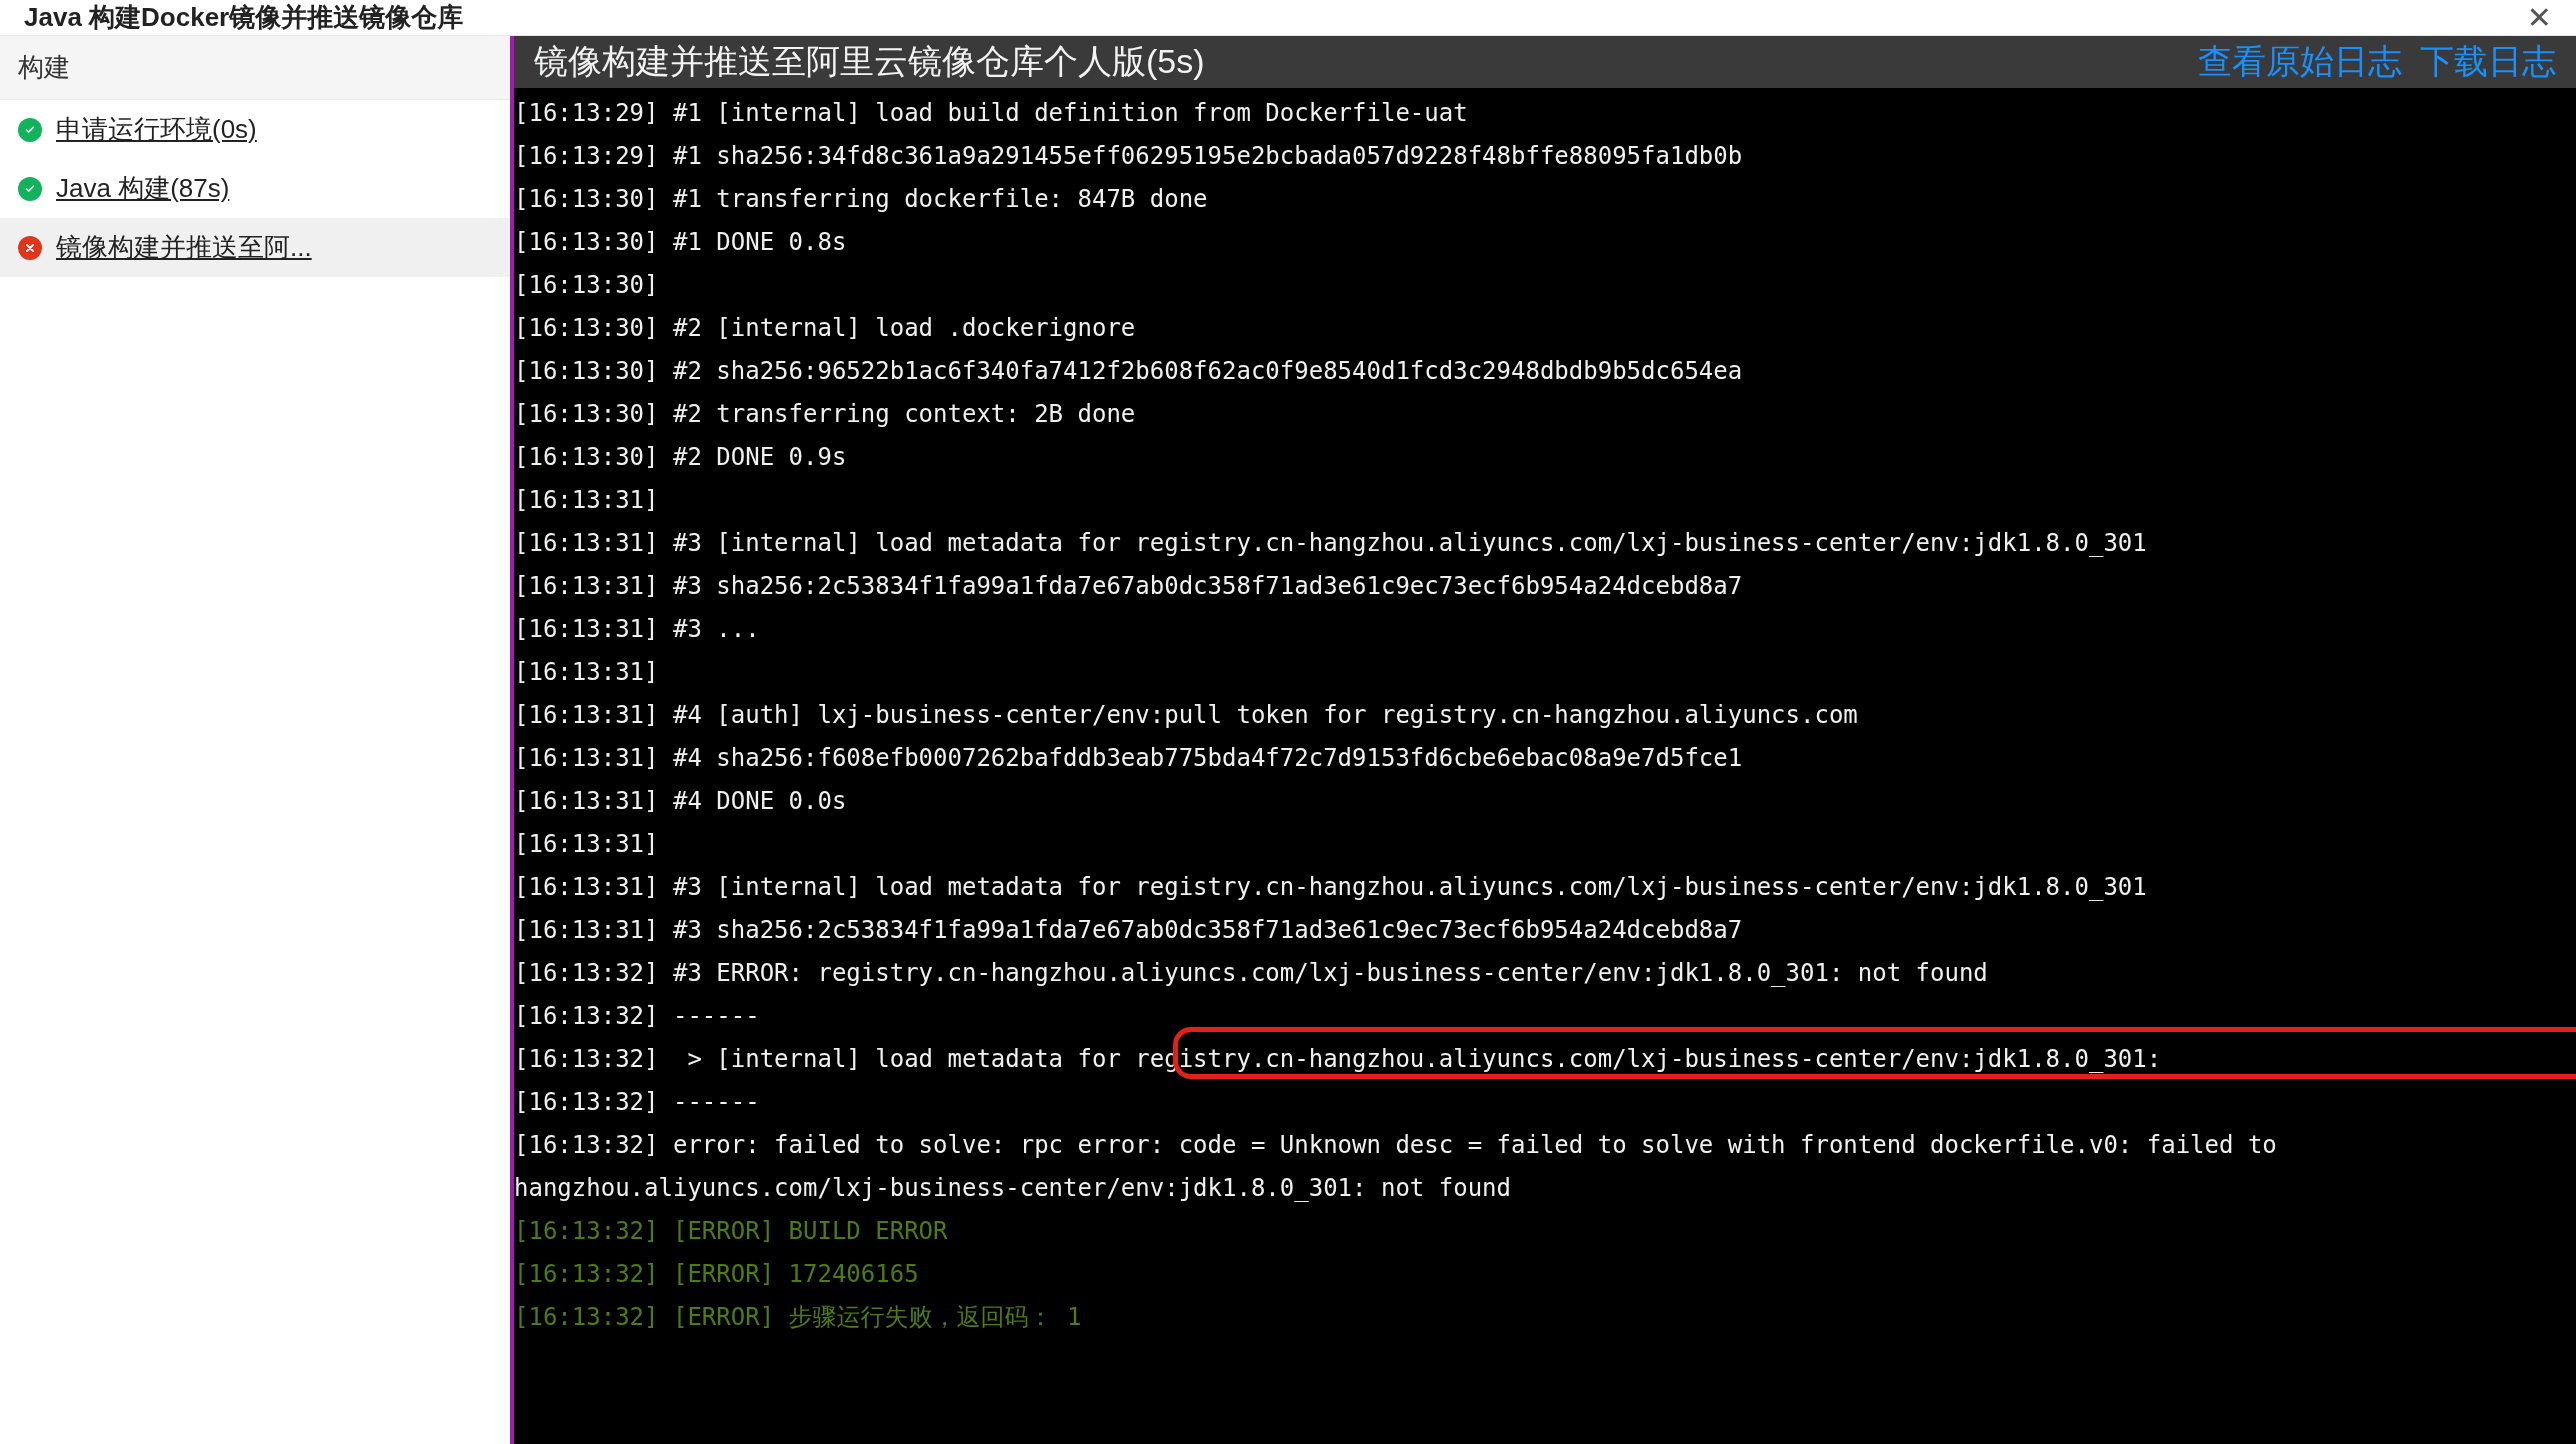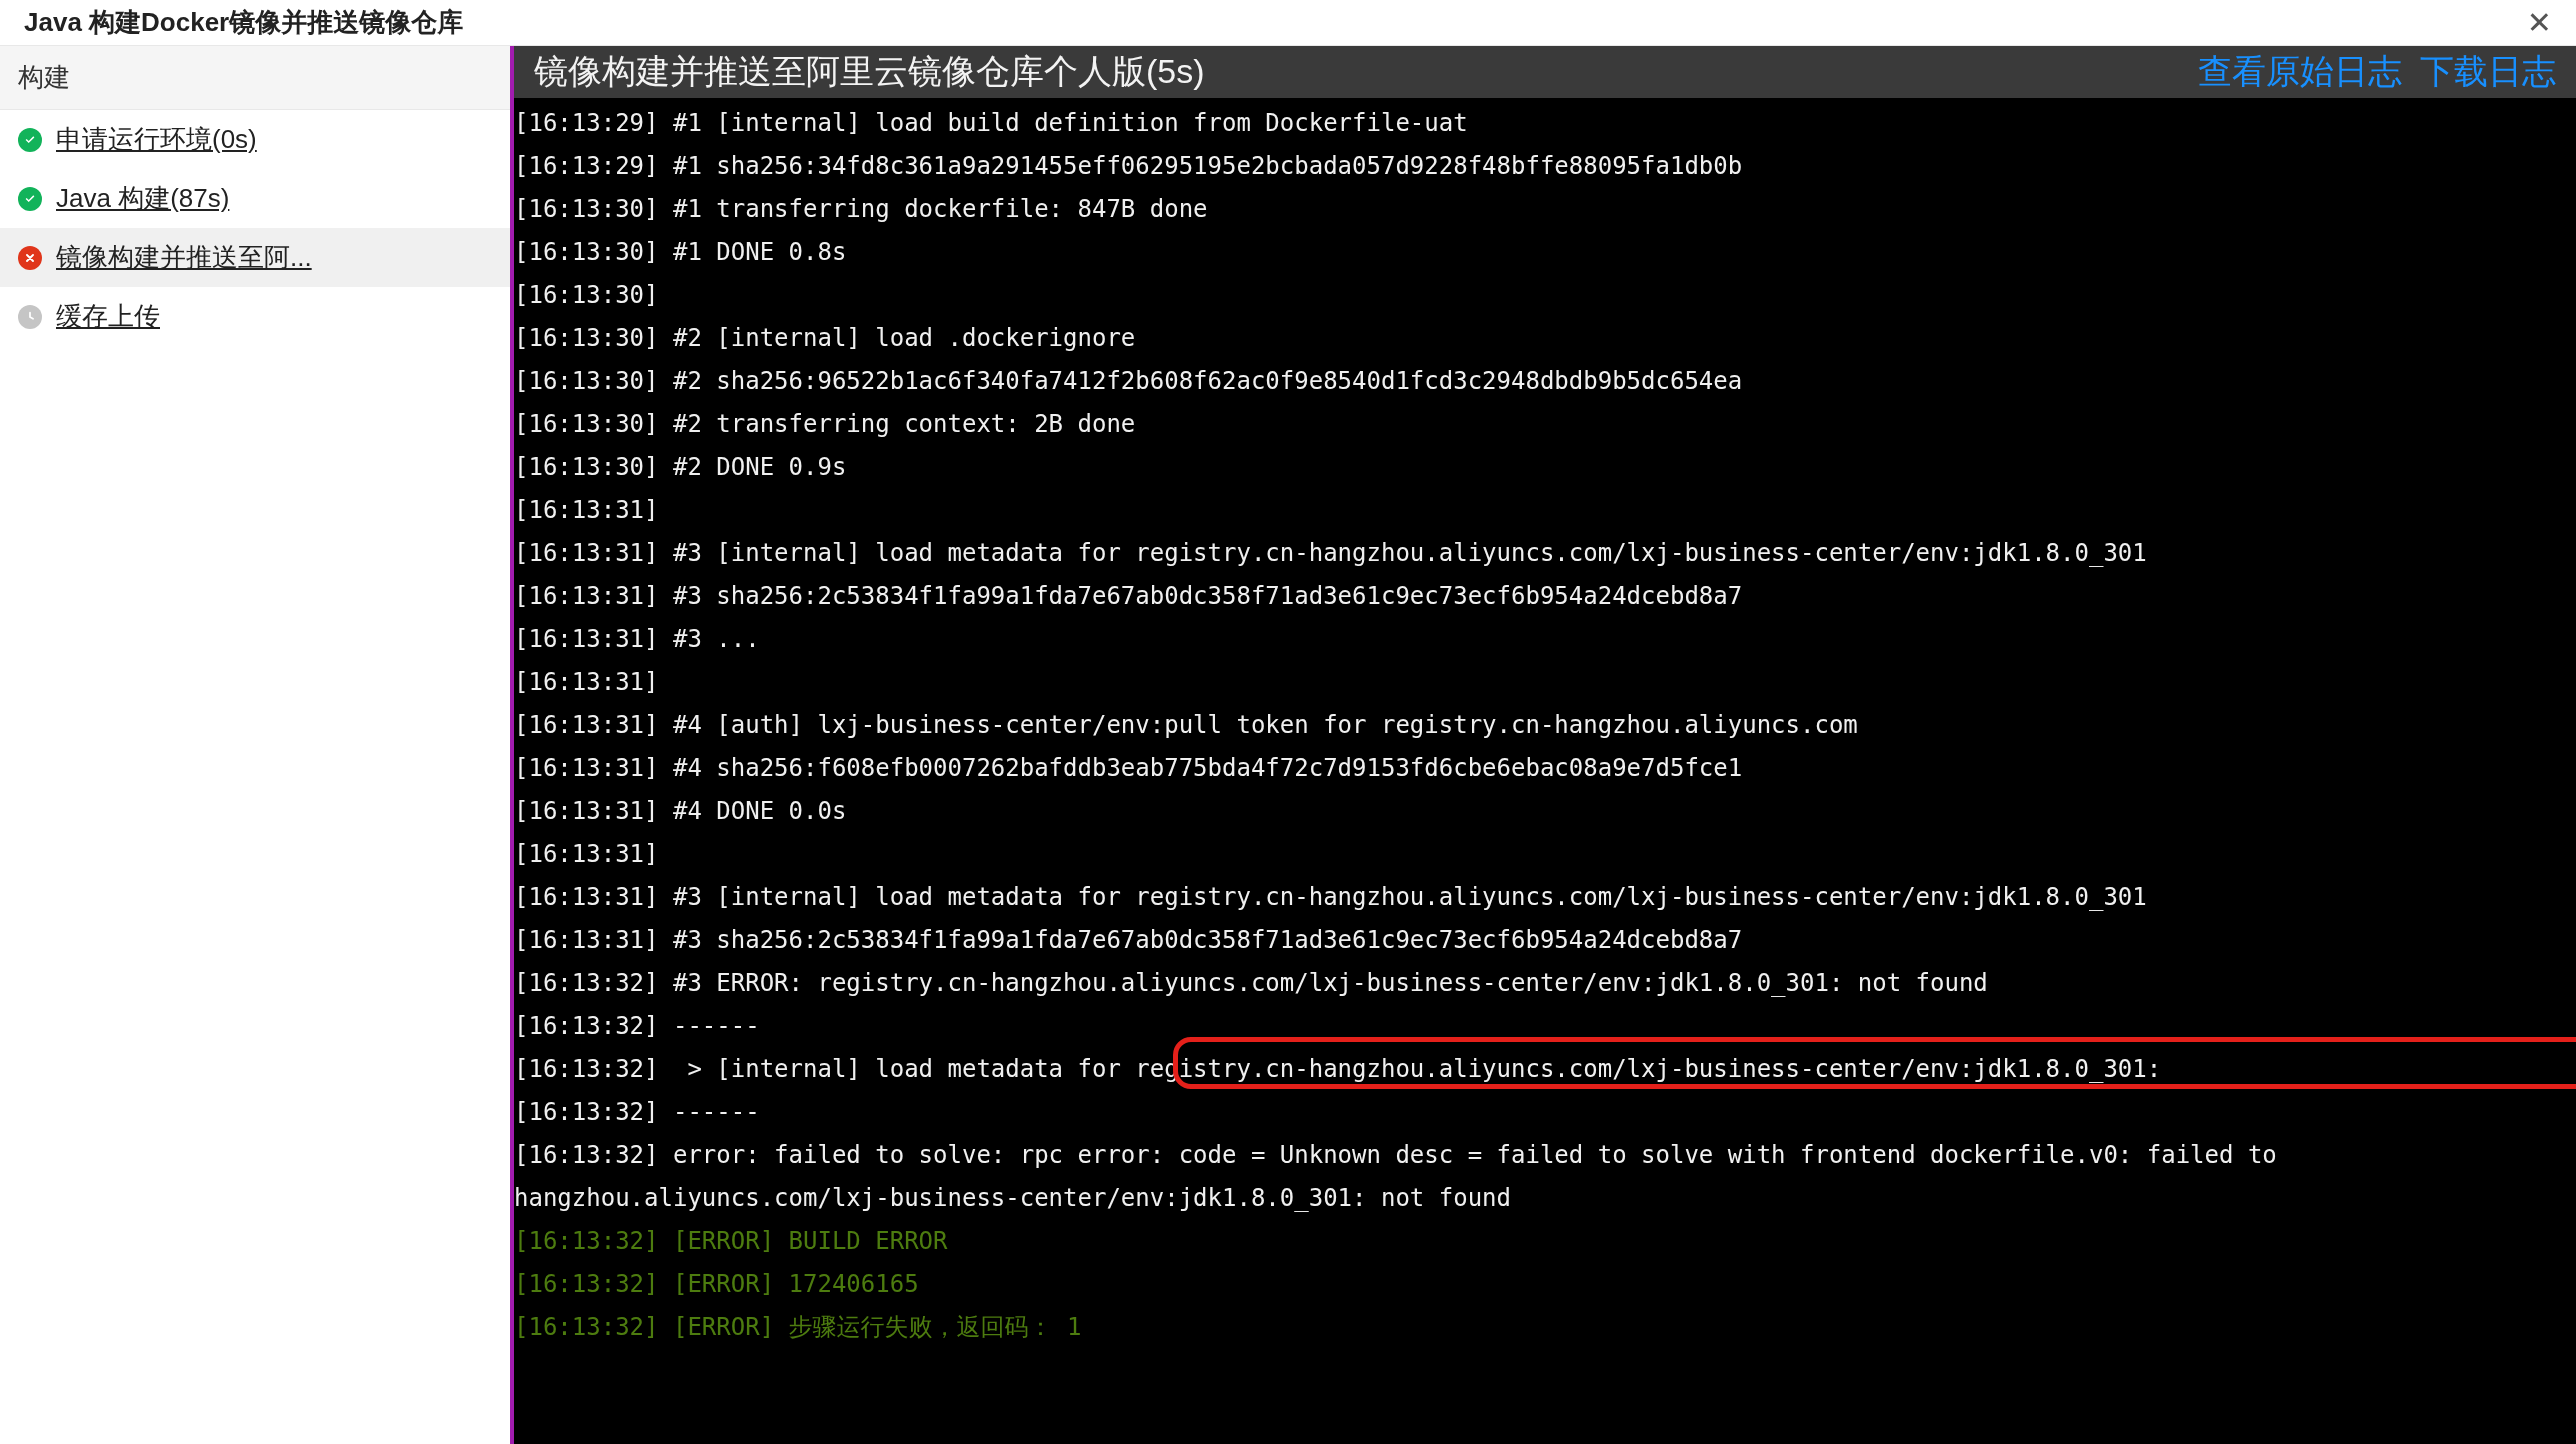--- a/index.html
+++ b/index.html
@@ -6,21 +6,21 @@
 body {
   font-family: -apple-system, BlinkMacSystemFont, "Segoe UI", "PingFang SC", "Microsoft YaHei", sans-serif;
   width: 2576px;
   height: 1444px;
   background: #fff;
   display: flex;
   flex-direction: column;
   overflow: hidden;
 }
 .header {
-  height: 46px;
+  height: 36px;
   display: flex;
   align-items: center;
   justify-content: space-between;
   padding: 0 24px;
   border-bottom: 1px solid #e8e8e8;
 }
 .header-title {
   font-size: 26px;
   font-weight: 600;
   color: #222;
@@ -155,28 +155,20 @@
           <span>Java 构建(87s)</span>
         </div>
         <div class="step-item active">
           <span class="step-icon error">
             <svg width="12" height="12" viewBox="0 0 16 16">
               <path d="M4 4l8 8M12 4l-8 8" stroke="#fff" stroke-width="2.5" fill="none" stroke-linecap="round"></path>
             </svg>
           </span>
           <span>镜像构建并推送至阿...</span>
         </div>
-        <div class="step-item">
-          <span class="step-icon pending">
-            <svg width="14" height="14" viewBox="0 0 16 16">
-              <path d="M8 3v5l3.5 2" stroke="#fff" stroke-width="2" fill="none" stroke-linecap="round"></path>
-            </svg>
-          </span>
-          <span>缓存上传</span>
-        </div>
       </div>
   </div>
 
   <div class="content">
     <div class="content-header">
       <span>镜像构建并推送至阿里云镜像仓库个人版(5s)</span>
       <div class="content-header-links">
         <a>查看原始日志</a>
         <a>下载日志</a>
       </div>

